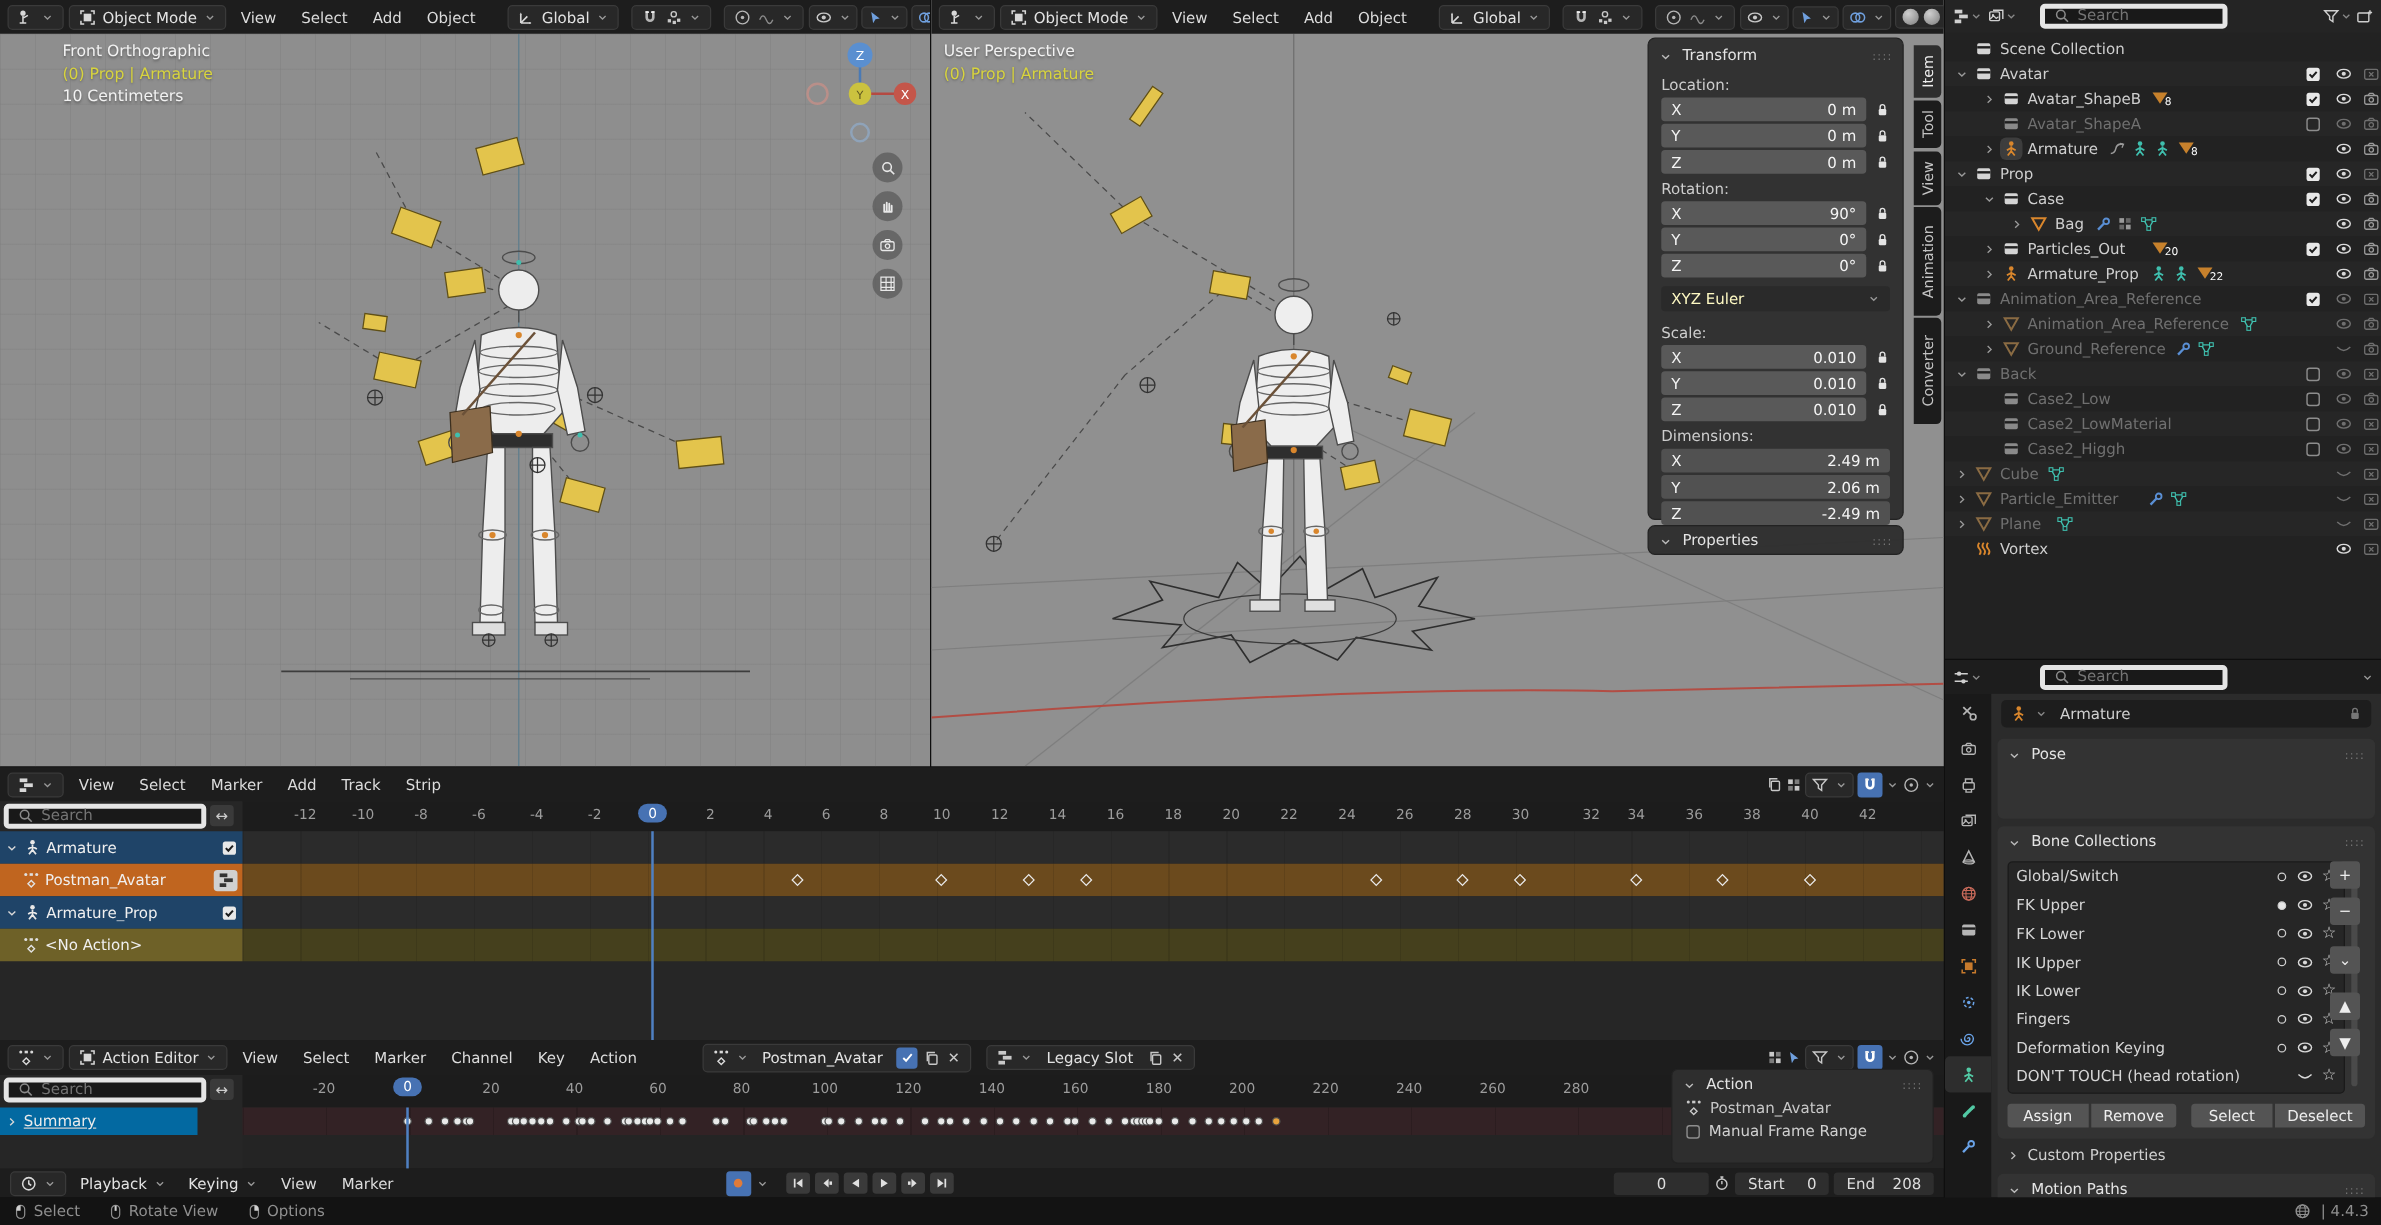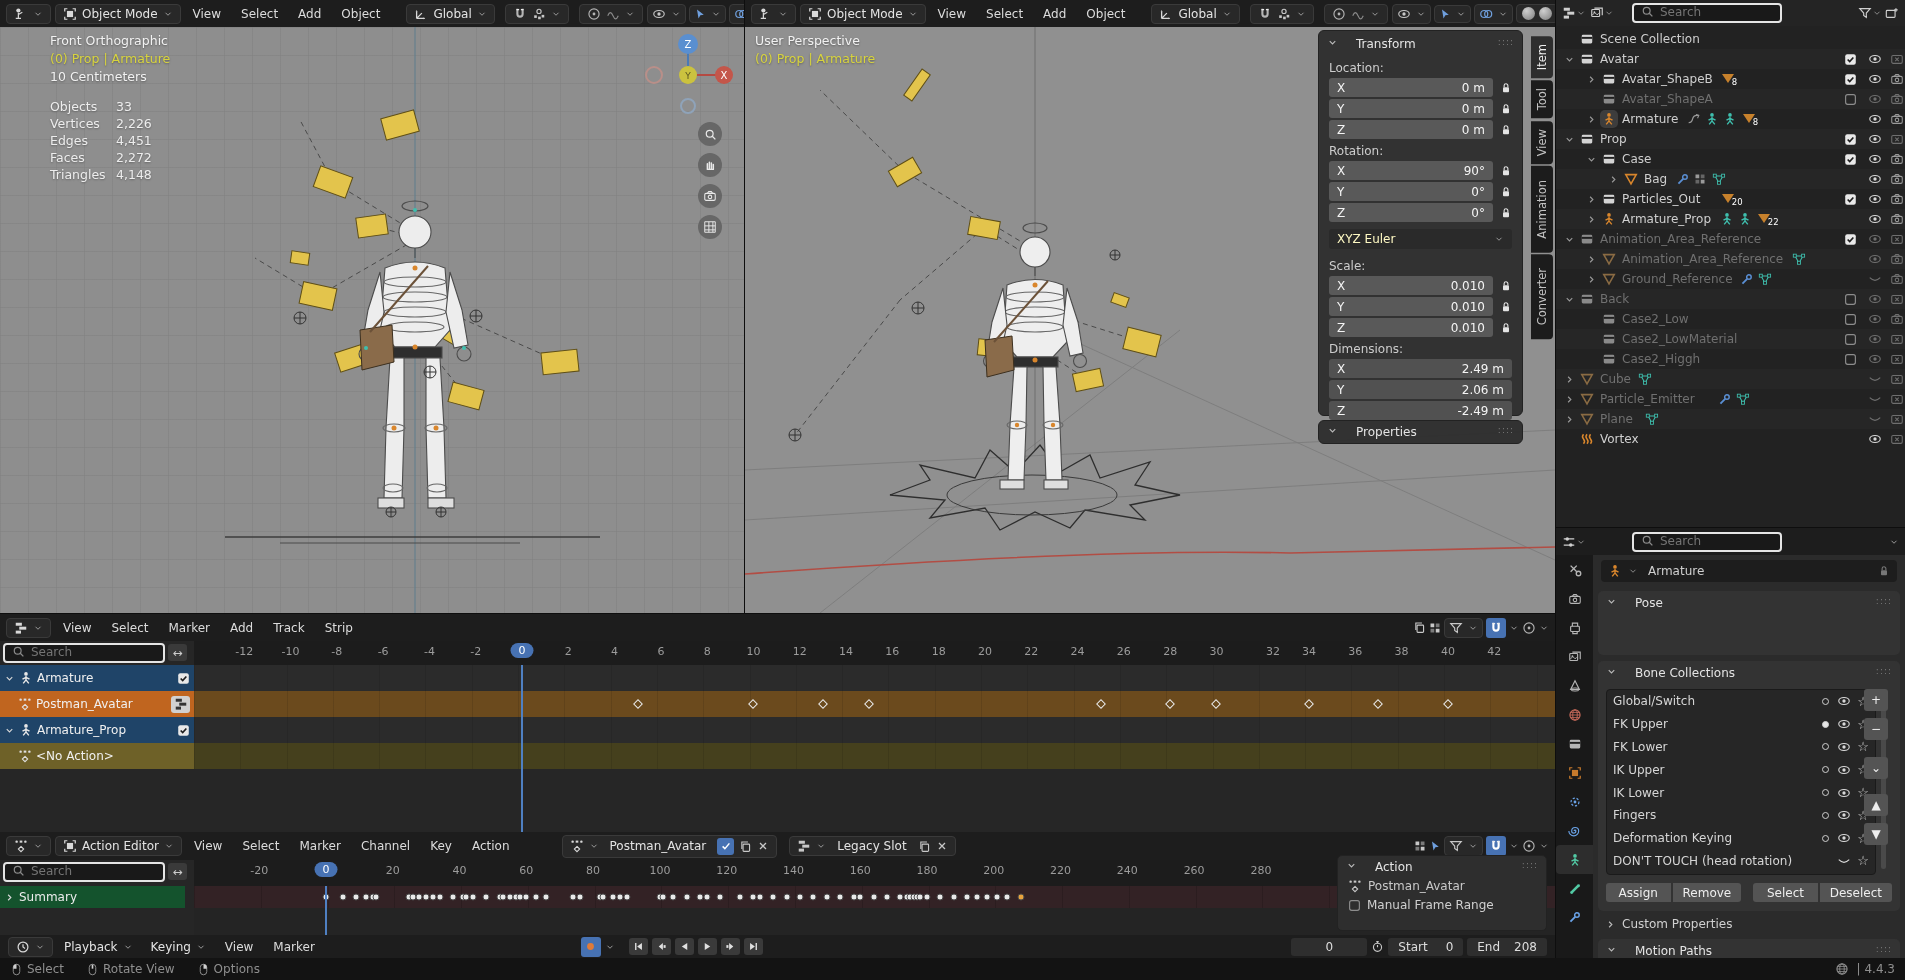--- a/index.html
+++ b/index.html
@@ -15,33 +15,33 @@
 .icn{display:inline-flex;align-items:center;justify-content:center;line-height:0}
 .vp{background:#8e8e8e}
 .vpgrid{position:absolute;inset:27px 0 0 0;background-image:linear-gradient(#81818188 1px,transparent 1px),linear-gradient(90deg,#81818188 1px,transparent 1px);background-size:28px 28px}
 .vpinfo{position:absolute;text-shadow:0 1px 2px rgba(0,0,0,.35);font-size:12.5px}
 .vpinfo div{margin-bottom:3px}
 .ylw{color:#d8d43e}
 .wht{color:#f2f2f2}
 .stats{position:absolute;color:#ededed;text-shadow:0 1px 2px rgba(0,0,0,.3);font-size:12.5px;line-height:17px}
 .stats span{display:inline-block;width:66px}
 .npanel{position:absolute;background:rgba(46,46,46,.96);border-radius:6px;border:1px solid #222;color:#cfcfcf}
-.ptitle{display:flex;align-items:flex-start;gap:18px;padding:6px 8px;color:#e4e4e4}
+.ptitle{display:flex;align-items:flex-end;gap:8px;padding:6px 8px;color:#e4e4e4}
 .grip{margin-left:auto;color:#777;font-size:9px;letter-spacing:1px}
 .plabel{padding:4px 10px 2px;color:#cdcdcd}
 .trow{display:flex;align-items:center;gap:7px;padding:1px 10px}
 .tfield{flex:1;display:flex;background:#595959;border-radius:3px;height:19px;align-items:center;padding:0 8px;color:#f4f4f4}
 .tfield .ax{width:20px;text-align:left}
 .tfield .val{flex:1;text-align:right}
 .dimf{background:#515151}
 .modedd{margin:6px 10px;background:#2a2a2a;border-radius:3px;height:20px;display:flex;align-items:center;padding:0 8px;color:#fef9c3}
 .sidetabs{position:absolute;display:flex;flex-direction:column;gap:2px}
 .stab{writing-mode:vertical-rl;transform:rotate(180deg);background:#1c1c1c;color:#c3c3c3;border-radius:4px 0 0 4px;padding:8px 4px;font-size:11.5px;text-align:center}
 .stab.act{background:#2e2e2e;color:#eee}
-.searchf{display:flex;align-items:flex-start;gap:6px;background:#191919;border:2px solid #e5e5e5;border-radius:4px;height:20px;padding:0 7px;color:#888}
+.searchf{display:flex;align-items:flex-end;gap:6px;background:#191919;border:4px solid #e5e5e5;border-radius:4px;height:20px;padding:0 7px;color:#888}
 .searchf input{background:transparent;border:0;outline:0;color:#ccc;width:100%;font:inherit}
 .outl-row{display:flex;align-items:center;height:20px;position:relative;color:#cfcfcf}
 .outl-row.fad{color:#707070}
 .tri-badge{position:relative;display:inline-block;width:0;height:0;border-left:6px solid transparent;border-right:6px solid transparent;border-top:9px solid #c7812c;margin:0 2px}
 .tri-badge i{position:absolute;left:4px;top:-6px;font-style:normal;font-size:8.5px;color:#fff}
 .prow{display:flex;align-items:center;gap:6px}
 .btn{background:#545454;border-radius:3px;height:19px;display:inline-flex;align-items:center;justify-content:center;color:#eee;padding:0 10px}
 .btn.blue{background:#4772b3;color:#fff}
 .bclist{position:absolute;background:#262626;border:1px solid #1a1a1a;border-radius:4px}
 .bcrow{display:flex;align-items:center;height:22.8px;padding:0 6px;color:#d6d6d6}
@@ -232,27 +232,20 @@
             <circle cx="10.5" cy="8" r="4" fill="none" stroke="#6f9fdd" stroke-width="1.4"></circle>
           </svg>
         </span>
       </span>
     </div>
   <div class="vpinfo" style="left:50px;top:33px">
     <div class="wht">Front Orthographic</div>
     <div class="ylw">(0) Prop | Armature</div>
     <div class="wht">10 Centimeters</div>
   </div>
-  <div class="stats" style="left:50px;top:98px" id="vpLstats">
-      <div><span>Objects</span>33</div>
-      <div><span>Vertices</span>2,226</div>
-      <div><span>Edges</span>4,451</div>
-      <div><span>Faces</span>2,272</div>
-      <div><span>Triangles</span>4,148</div>
-    </div>
   <div class="abs" id="gizmoL" style="left:640px;top:30px;width:100px;height:95px"><svg width="100" height="95" viewBox="0 0 100 95">
 <line x1="48" y1="45" x2="48" y2="16" stroke="#4a7ab5" stroke-width="2"></line>
 <line x1="48" y1="45" x2="76" y2="45" stroke="#b54a42" stroke-width="2"></line>
 <circle cx="48" cy="14" r="10" fill="#5a8fd0"></circle>
         <text x="48" y="18" font-size="10" fill="#fff" text-anchor="middle" font-family="DejaVu Sans">Z</text>
 <circle cx="84" cy="45" r="9" fill="#c4564a"></circle>
         <text x="84" y="49" font-size="10" fill="#fff" text-anchor="middle" font-family="DejaVu Sans">X</text>
 <circle cx="14" cy="45" r="8" fill="none" stroke="#b98f89" stroke-width="2"></circle>
 <circle cx="48" cy="45" r="9" fill="#cbc23f"></circle>
         <text x="48" y="49" font-size="9" fill="#5a5420" text-anchor="middle" font-family="DejaVu Sans">Y</text>
@@ -2040,21 +2033,21 @@
       <span class="kdot" style="left: 733.02px; top: 11px;"></span>
       <span class="kdot" style="left: 746.376px; top: 11px;"></span>
       <span class="kdot" style="left: 759.732px; top: 11px;"></span>
       <span class="kdot" style="left: 773.088px; top: 11px;"></span>
       <span class="kdot" style="left: 783.105px; top: 11px;"></span>
       <span class="kdot" style="left: 793.122px; top: 11px;"></span>
       <span class="kdot" style="left: 803.139px; top: 11px;"></span>
       <span class="kdot" style="left: 813.156px; top: 11px;"></span>
       <span class="kdot sel" style="left: 826.512px; top: 11px;"></span>
     </div>
-    <div class="chan" style="left: 0px; top: 54px; width: 185px; height: 22px; background: #14532d;">
+    <div class="chan" style="left: 0px; top: 54px; width: 158px; height: 22px; background: #0369a1; text-decoration: underline;">
       <span class="icn">
         <svg width="11" height="11" viewBox="0 0 16 16">
           <path d="M6 4l4 4-4 4" fill="none" stroke="#d8d8d8" stroke-width="1.6"></path>
         </svg>
       </span>
       <span style="color: rgb(236, 236, 236);">Summary</span>
     </div>
     <div class="phead" style="left: 325px; top: 54px; bottom: 0px;"></div>
     <div class="panel" style="left: 1337px; top: 23px; width: 210px; height: 76px; background: rgb(46, 46, 46); border: 1px solid rgb(34, 34, 34);">
       <div class="ptitle" style="padding: 4px 8px 2px;">

